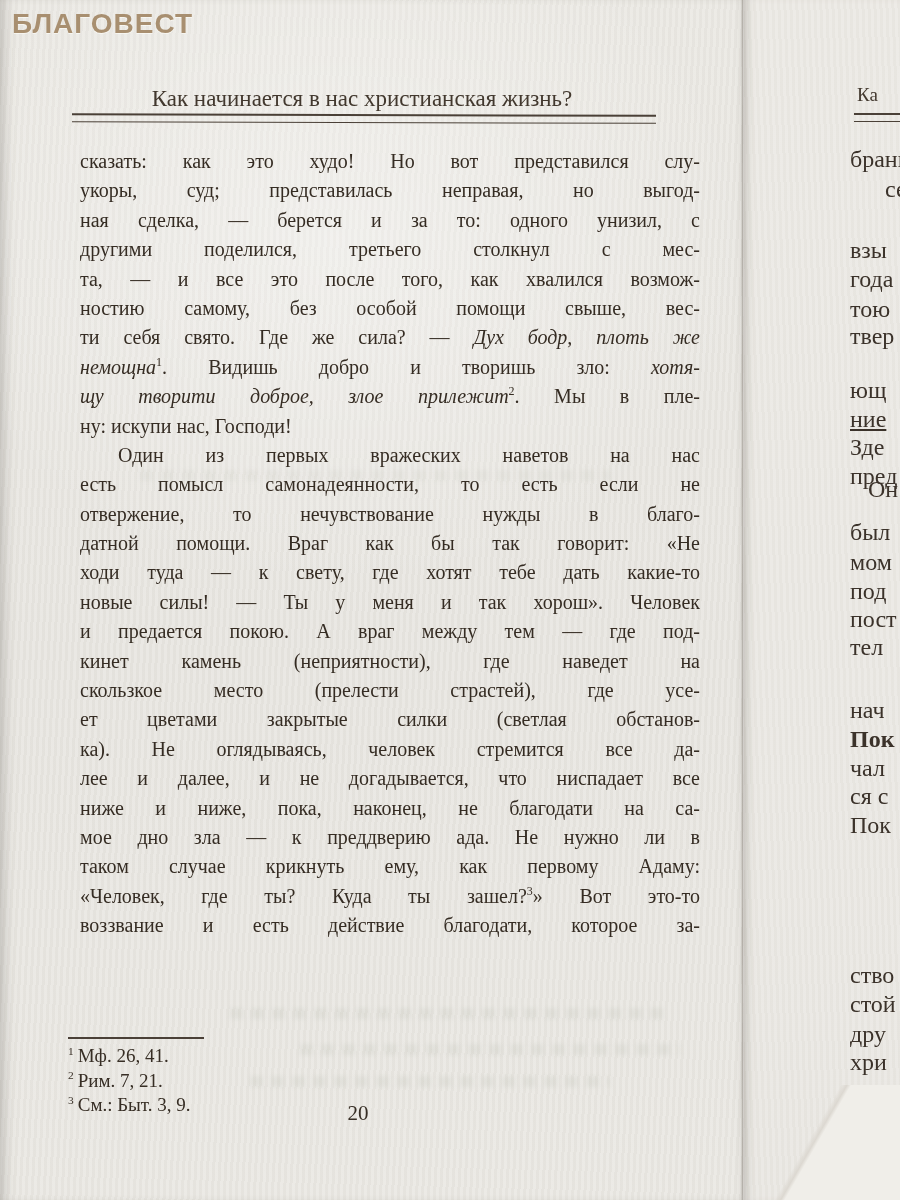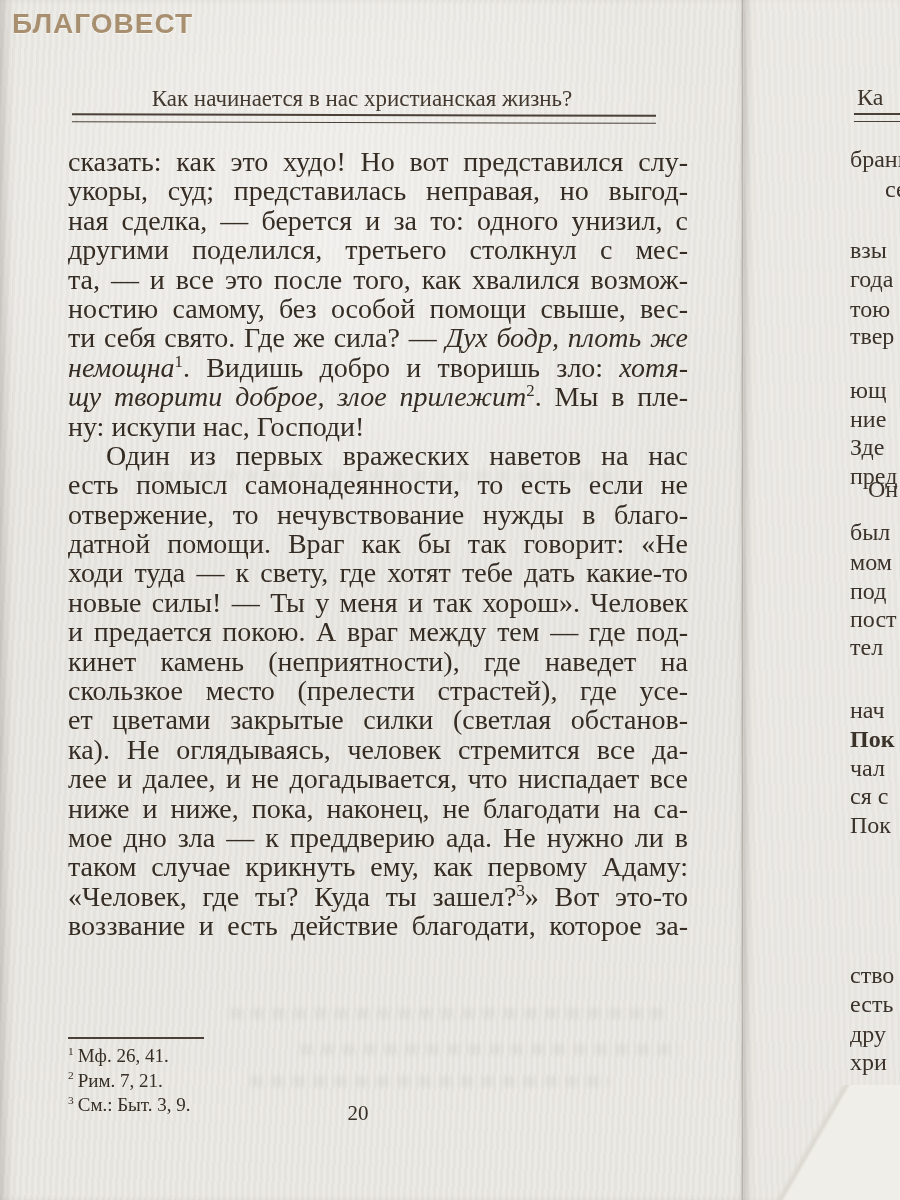--- a/index.html
+++ b/index.html
@@ -31,25 +31,25 @@
     font-size:28px;letter-spacing:1px;color:#a88f70;
     text-shadow:0 1px 0 rgba(255,255,250,.6);}
 
   
   .running-header{position:absolute;left:68px;top:86px;width:588px;text-align:center;
     font-size:23px;color:#42382e;}
   .header-rule{position:absolute;left:72px;top:114px;width:584px;height:6px;
     border-top:2px solid #4a4037;border-bottom:1px solid #4a4037;transform:rotate(.15deg);}
   .header-rule-frag{position:absolute;left:110px;top:113px;width:46px;height:6px;
     border-top:2px solid #4a4037;border-bottom:1px solid #4a4037;}
-  .running-header-frag{position:absolute;left:113px;top:84px;font-size:24px;color:#42382e;}
+  .running-header-frag{position:absolute;left:113px;top:84px;font-size:19px;color:#42382e;}
 
   
-  .body{position:absolute;left:68px;top:147px;width:620px;color:#352c23;
-    font-size:28px;line-height:29.4px;}
+  .body{position:absolute;left:80px;top:147px;width:620px;color:#352c23;
+    font-size:20px;line-height:29.4px;}
   .line{text-align:justify;text-align-last:justify;-moz-text-align-last:justify;height:29.4px;overflow:visible;white-space:normal;}
   .line.para-end{text-align-last:left;-moz-text-align-last:left;}
   .line.indent{text-indent:38px;}
   .it{font-style:italic;}
   sup{font-size:60%;line-height:0;vertical-align:super;}
 
   
   .footnote-rule{position:absolute;left:68px;top:1037px;width:136px;border-top:2px solid #4a4037;}
   .footnotes{position:absolute;left:68px;top:1044px;color:#372e25;font-size:19px;line-height:24.5px;}
   .footnote sup{margin-right:4px;}
@@ -129,35 +129,35 @@
     <div class="header-rule-frag"></div>
   </div>
   <div id="right-fragments">
       <div class="frag" style="top: 146px;">брань</div>
       <div class="frag" style="top: 176px; margin-left: 35px;">себя</div>
       <div class="frag" style="top: 237px;">взы</div>
       <div class="frag" style="top: 266px;">года</div>
       <div class="frag" style="top: 296px;">тою</div>
       <div class="frag" style="top: 323px;">твер</div>
       <div class="frag" style="top: 377px;">ющ</div>
-      <div class="frag" style="top: 406px;">ние</div>
+      <div class="frag" style="top: 406px; text-decoration: underline;">ние</div>
       <div class="frag" style="top: 434px;">Зде</div>
       <div class="frag" style="top: 463px;">пред</div>
       <div class="frag" style="top: 476px; margin-left: 18px;">Он</div>
       <div class="frag" style="top: 519px;">был</div>
       <div class="frag" style="top: 549px;">мом</div>
       <div class="frag" style="top: 578px;">под</div>
       <div class="frag" style="top: 606px;">пост</div>
       <div class="frag" style="top: 634px;">тел</div>
       <div class="frag" style="top: 697px;">нач</div>
       <div class="frag bold" style="top: 726px;">Пок</div>
       <div class="frag" style="top: 755px;">чал</div>
       <div class="frag" style="top: 783px;">ся с</div>
       <div class="frag" style="top: 812px;">Пок</div>
       <div class="frag" style="top: 962px;">ство</div>
-      <div class="frag" style="top: 991px;">есть</div>
+      <div class="frag" style="top: 991px;">стой</div>
       <div class="frag" style="top: 1021px;">дру</div>
       <div class="frag" style="top: 1049px;">хри</div>
     </div>
 
   <div class="spine"></div>
   <div class="corner"></div>
 </div>
 
 </body></html>

